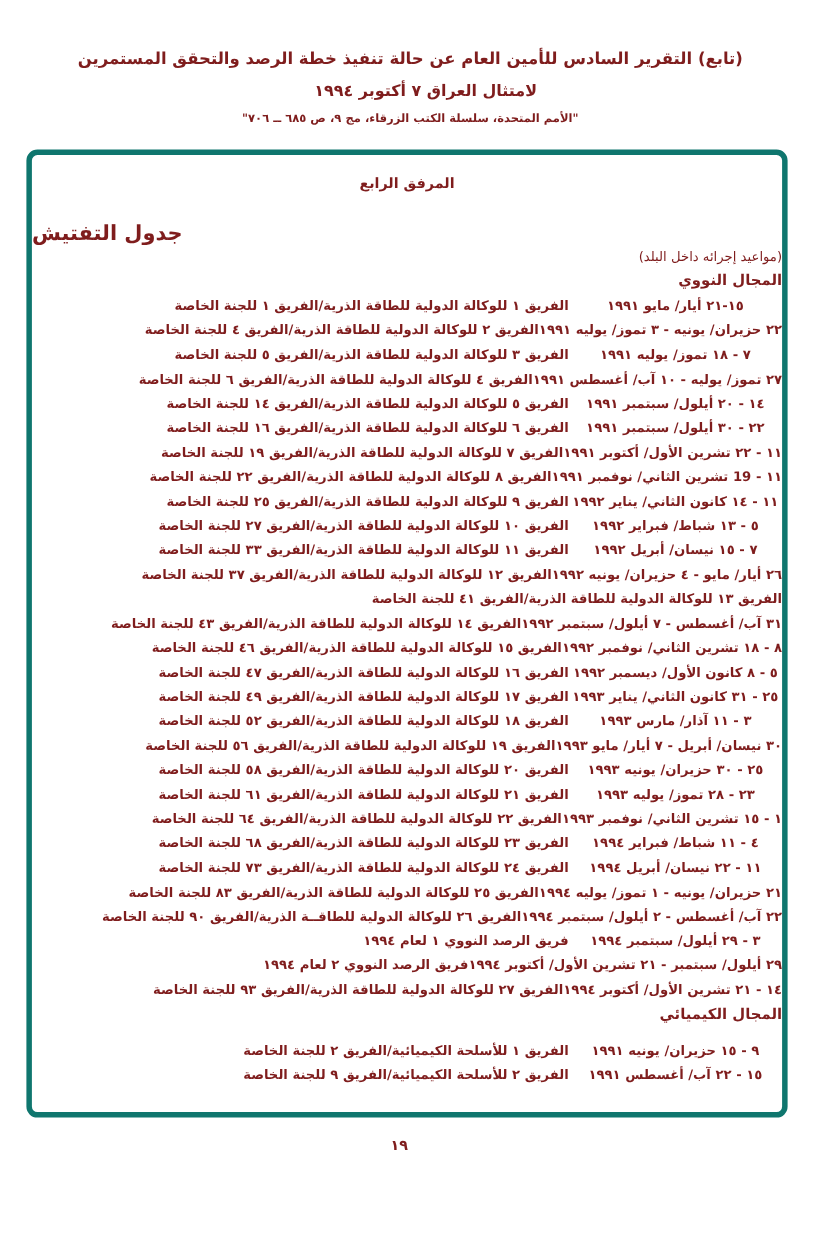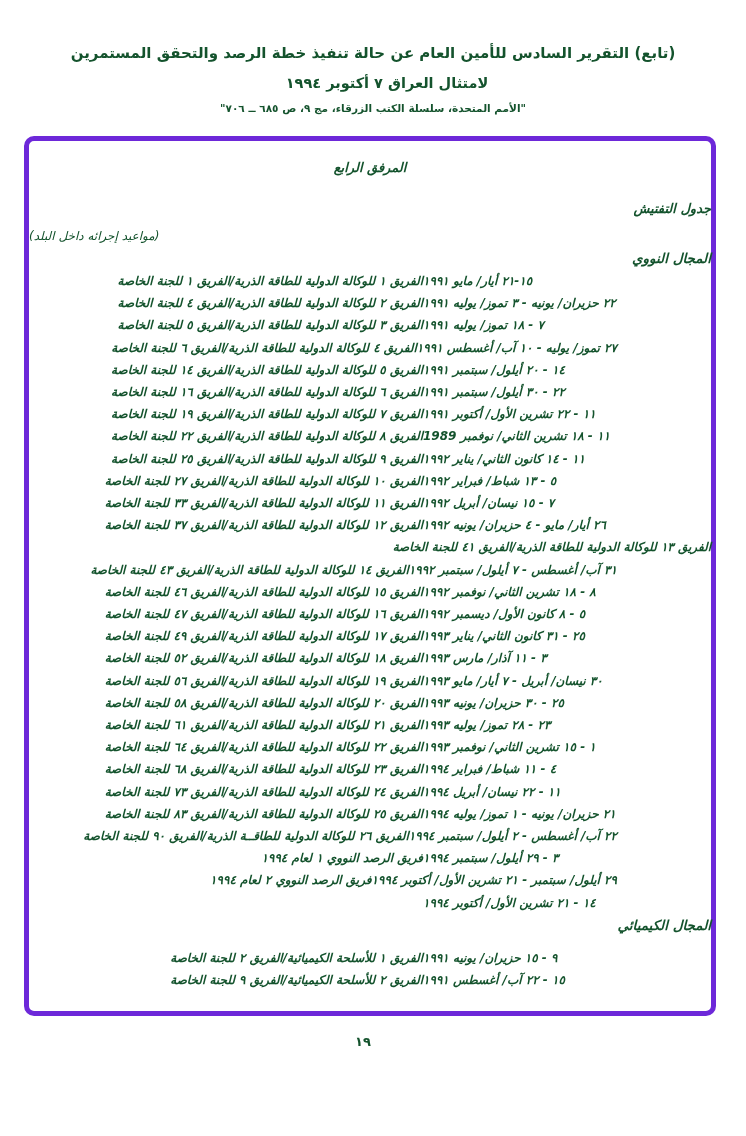--- a/index.html
+++ b/index.html
@@ -1,67 +1,65 @@
 <!DOCTYPE html>
 <html lang="ar" dir="rtl"><head>
 <meta charset="utf-8">
 <style>
   html,body{margin:0;padding:0;background:#ffffff;}
   .page{
     position:relative;
     width:746px;height:1136px;
     background:#ffffff;
     font-family:"DejaVu Sans", sans-serif;
-    color:#14532d;
+    color:#7f1d1d;
     direction:rtl;
     overflow:hidden;
   }
   
   .doc-header{
     position:absolute;top:44px;left:0;right:0;
     text-align:center;
   }
   .hdr1{font-size:15px;font-weight:bold;letter-spacing:-0.2px;}
   .hdr2{font-size:14.5px;font-weight:bold;margin-top:13px;padding-left:28px;}
   .hdr3{font-size:10.5px;font-weight:bold;margin-top:11px;}
   
   .green-box{
     position:absolute;
     left:24px;top:136px;
     width:682px;height:870px;
-    border:5px solid #6d28d9;
+    border:5px solid #0f766e;
     border-radius:10px;
     background:#ffffff;
-    font-style:italic;
   }
   .annex-title{margin-top:19px;text-align:center;font-size:13px;font-weight:bold;}
-  .annex-subtitle{margin-top:26px;text-align:right;font-size:13px;font-weight:bold;}
-  .annex-note{margin-top:13px;text-align:left;font-size:12px;font-weight:normal;}
+  .annex-subtitle{margin-top:26px;text-align:left;font-size:19px;font-weight:bold;}
+  .annex-note{margin-top:3px;text-align:right;font-size:12px;font-weight:normal;}
   .section-title{
     margin-top:5px;
     padding-left:0;
     text-align:right;
     font-size:13.5px;font-weight:bold;
     line-height:20px;
     white-space:nowrap;
   }
   .section-title.chemical{margin-top:1px;}
   .rows{margin-top:2px;}
   .rows.chemical{margin-top:12px;}
   .row{
     display:flex;
     direction:rtl;
     line-height:22.2px;
     font-size:12px;font-weight:bold;
     white-space:nowrap;
   }
   .cell-date{
-    margin-right:94px;
     min-width:194px;
-    text-align:left;
+    text-align:center;
     white-space:nowrap;
   }
   .cell-team{
     text-align:center;
     white-space:nowrap;
   }
   
   .page-number{
     position:absolute;top:1034px;left:0;width:726px;
     text-align:center;
@@ -108,21 +106,21 @@
         </div>
         <div class="row">
           <span class="cell-date">٢٢ - ٣٠ أيلول/ سبتمبر ١٩٩١</span>
           <span class="cell-team">الفريق ٦ للوكالة الدولية للطاقة الذرية/الفريق ١٦ للجنة الخاصة</span>
         </div>
         <div class="row">
           <span class="cell-date">١١ - ٢٢ تشرين الأول/ أكتوبر ١٩٩١</span>
           <span class="cell-team">الفريق ٧ للوكالة الدولية للطاقة الذرية/الفريق ١٩ للجنة الخاصة</span>
         </div>
         <div class="row">
-          <span class="cell-date">١١ - ١٨ تشرين الثاني/ نوفمبر 1989</span>
+          <span class="cell-date">١١ - 19 تشرين الثاني/ نوفمبر ١٩٩١</span>
           <span class="cell-team">الفريق ٨ للوكالة الدولية للطاقة الذرية/الفريق ٢٢ للجنة الخاصة</span>
         </div>
         <div class="row">
           <span class="cell-date">١١ - ١٤ كانون الثاني/ يناير ١٩٩٢</span>
           <span class="cell-team">الفريق ٩ للوكالة الدولية للطاقة الذرية/الفريق ٢٥ للجنة الخاصة</span>
         </div>
         <div class="row">
           <span class="cell-date">٥ - ١٣ شباط/ فبراير ١٩٩٢</span>
           <span class="cell-team">الفريق ١٠ للوكالة الدولية للطاقة الذرية/الفريق ٢٧ للجنة الخاصة</span>
         </div>
@@ -192,20 +190,21 @@
         <div class="row">
           <span class="cell-date">٣ - ٢٩ أيلول/ سبتمبر ١٩٩٤</span>
           <span class="cell-team">فريق الرصد النووي ١ لعام ١٩٩٤</span>
         </div>
         <div class="row">
           <span class="cell-date">٢٩ أيلول/ سبتمبر - ٢١ تشرين الأول/ أكتوبر ١٩٩٤</span>
           <span class="cell-team">فريق الرصد النووي ٢ لعام ١٩٩٤</span>
         </div>
         <div class="row">
           <span class="cell-date">١٤ - ٢١ تشرين الأول/ أكتوبر ١٩٩٤</span>
+          <span class="cell-team">الفريق ٢٧ للوكالة الدولية للطاقة الذرية/الفريق ٩٣ للجنة الخاصة</span>
         </div>
       </div>
 
     <div class="section-title chemical">المجال الكيميائي</div>
     <div class="rows chemical">
         <div class="row">
           <span class="cell-date">٩ - ١٥ حزيران/ يونيه ١٩٩١</span>
           <span class="cell-team">الفريق ١ للأسلحة الكيميائية/الفريق ٢ للجنة الخاصة</span>
         </div>
         <div class="row">

